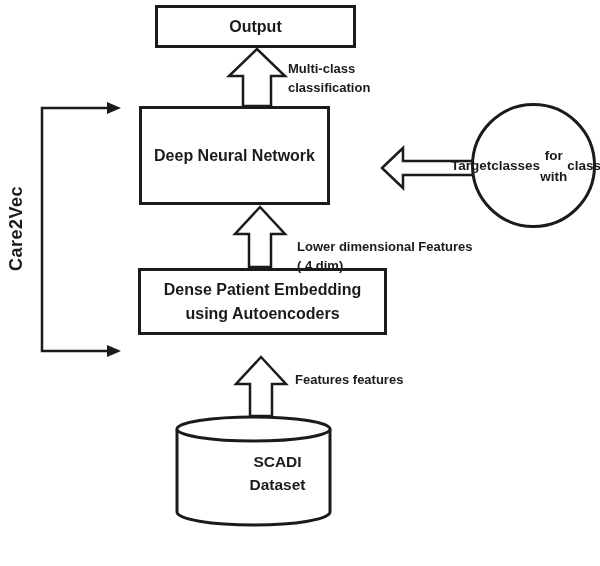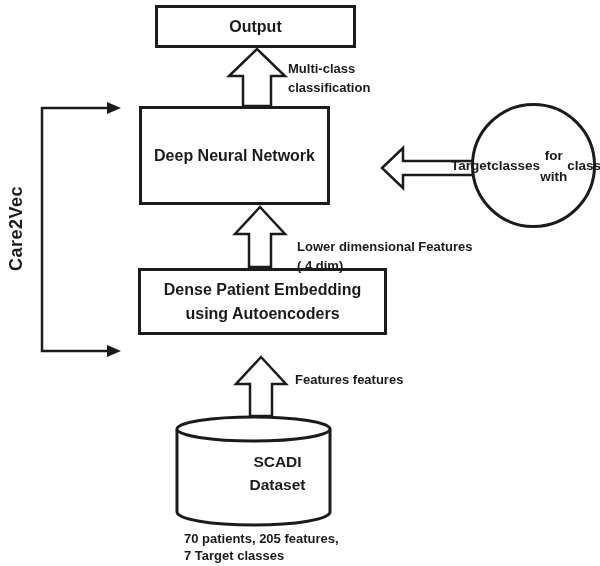--- a/index.html
+++ b/index.html
@@ -143,20 +143,16 @@
 
   <div class="lbl lbl-lowerdim">
     <div>Lower dimensional Features</div>
     <div>( 4 dim)</div>
   </div>
 
   <div class="lbl lbl-patfeat">
     <div>Features features</div>
   </div>
 
-  <div class="caption">
-    <div>70 patients, 205 features,</div>
-    <div>7 Target classes</div>
-  </div>
 
   <div class="care2vec">Care2Vec</div>
 
 </div>
 
 </body></html>

